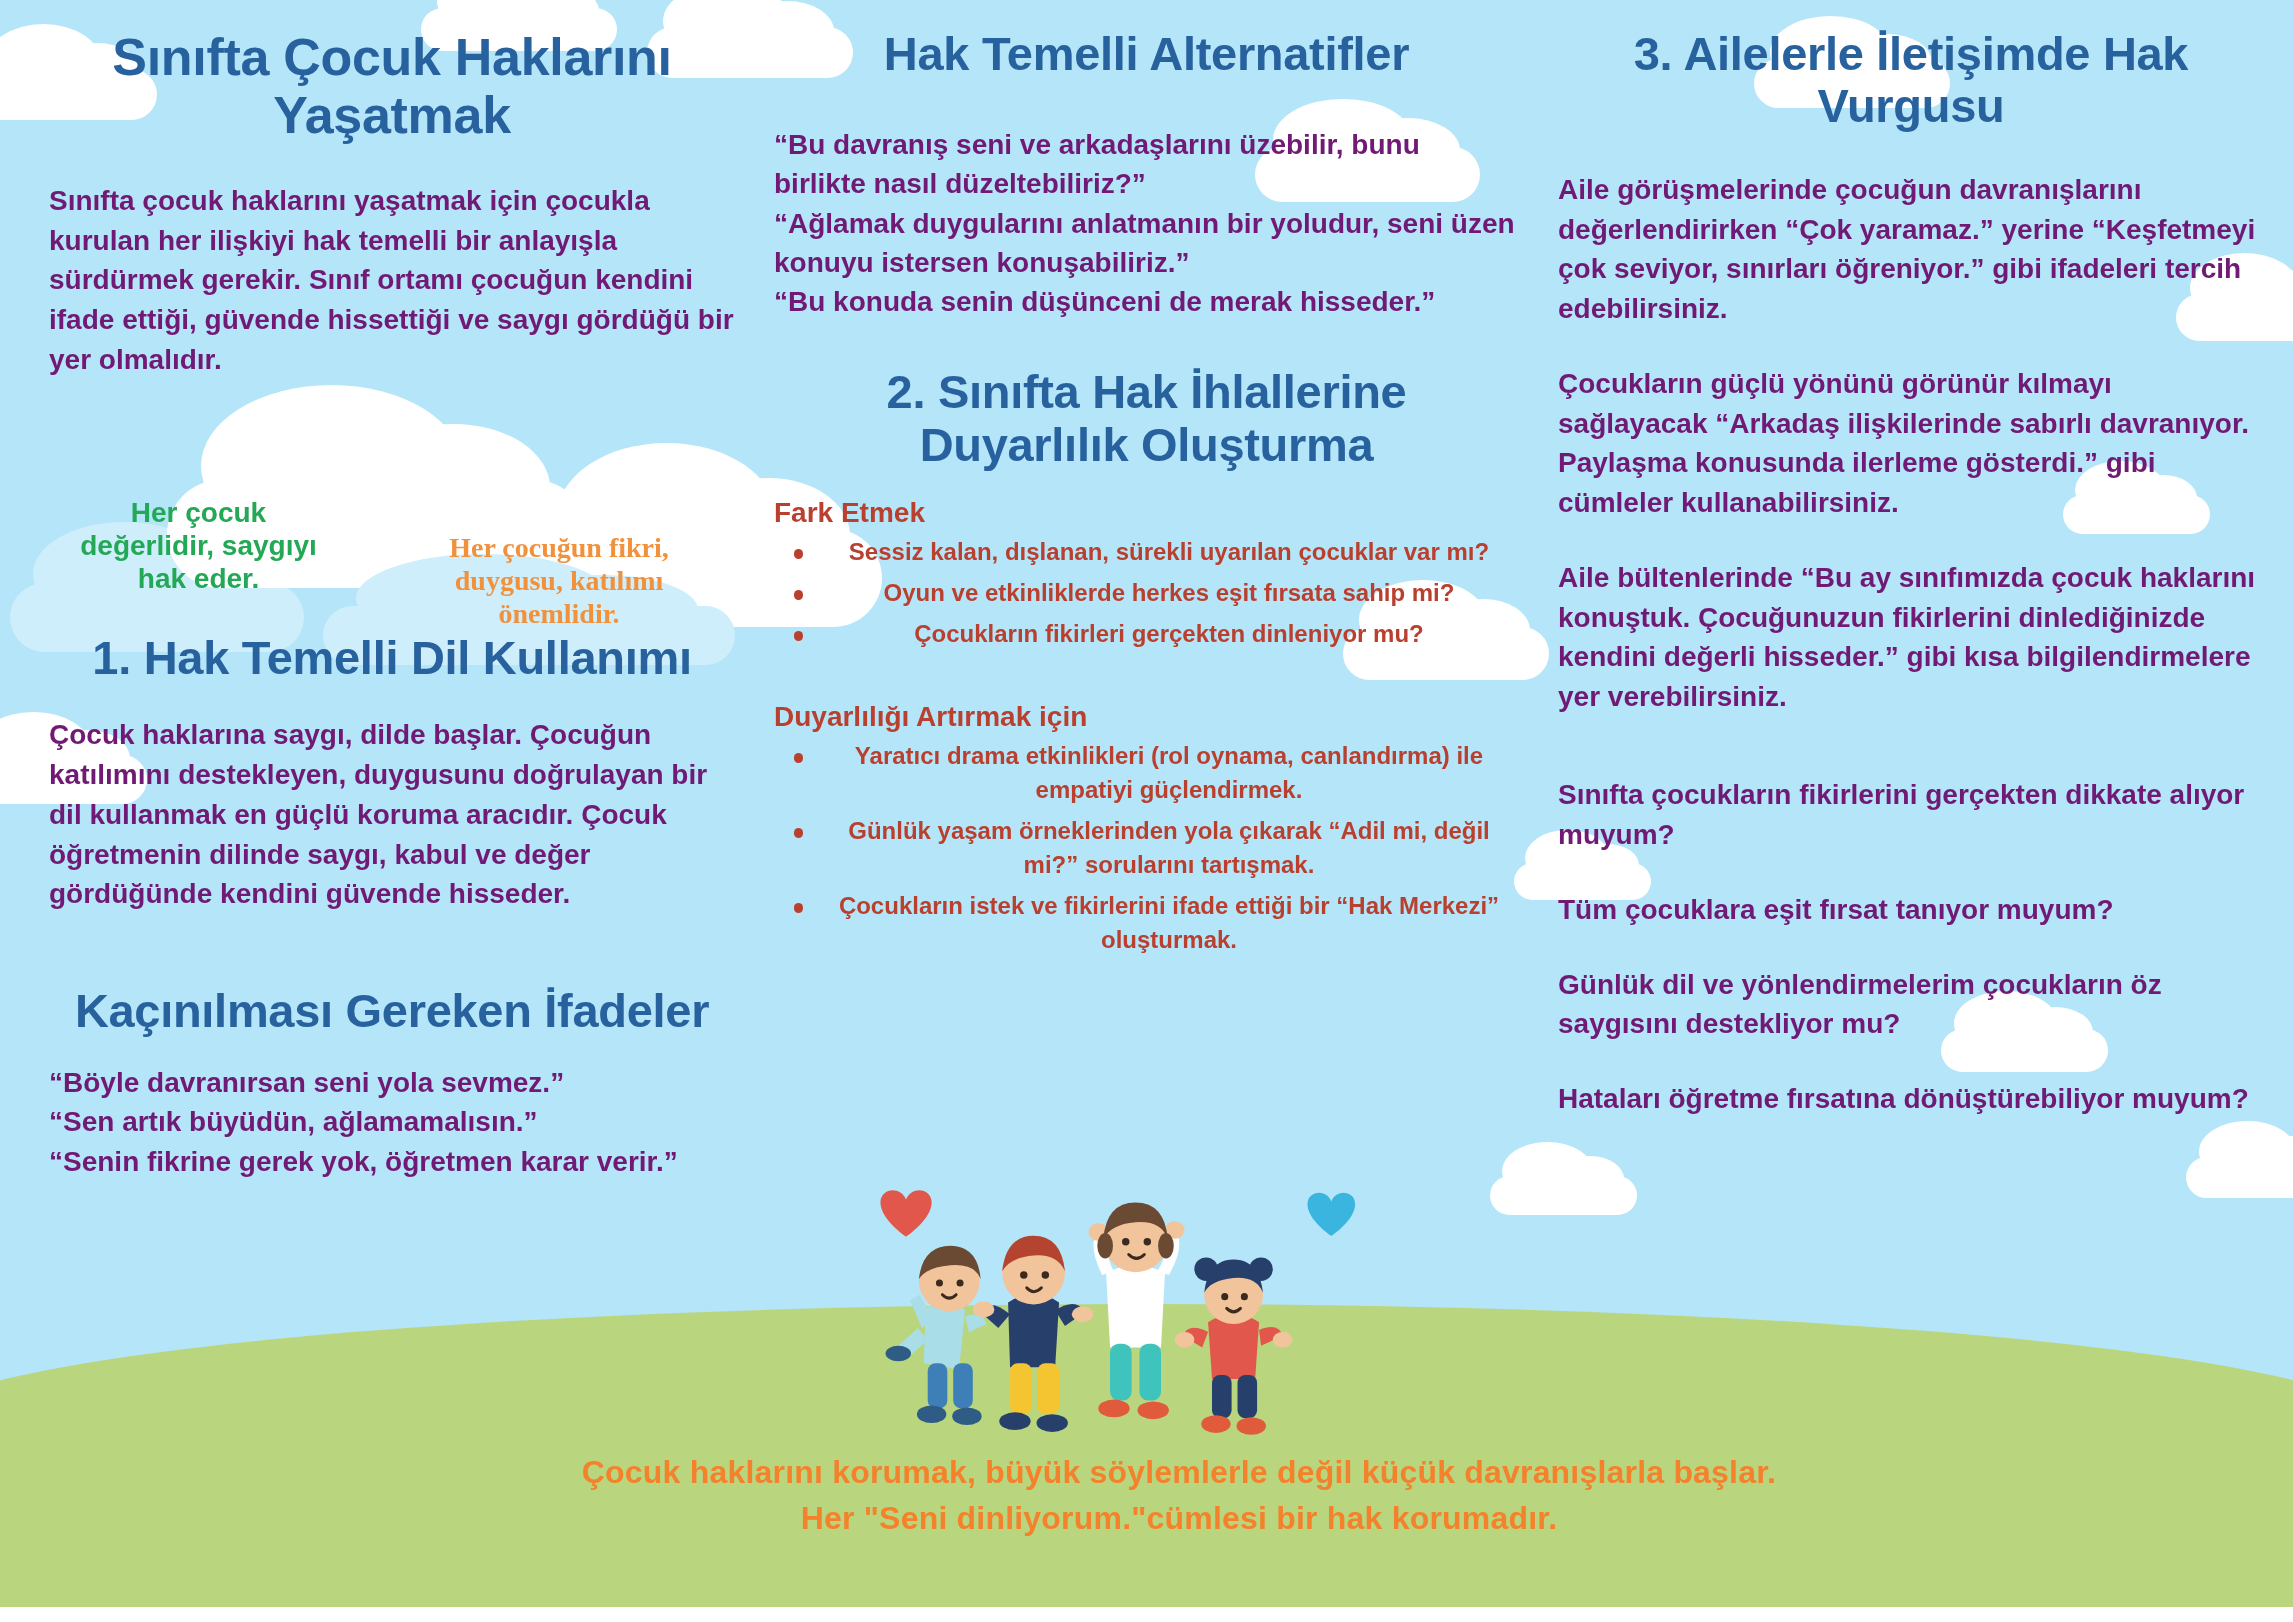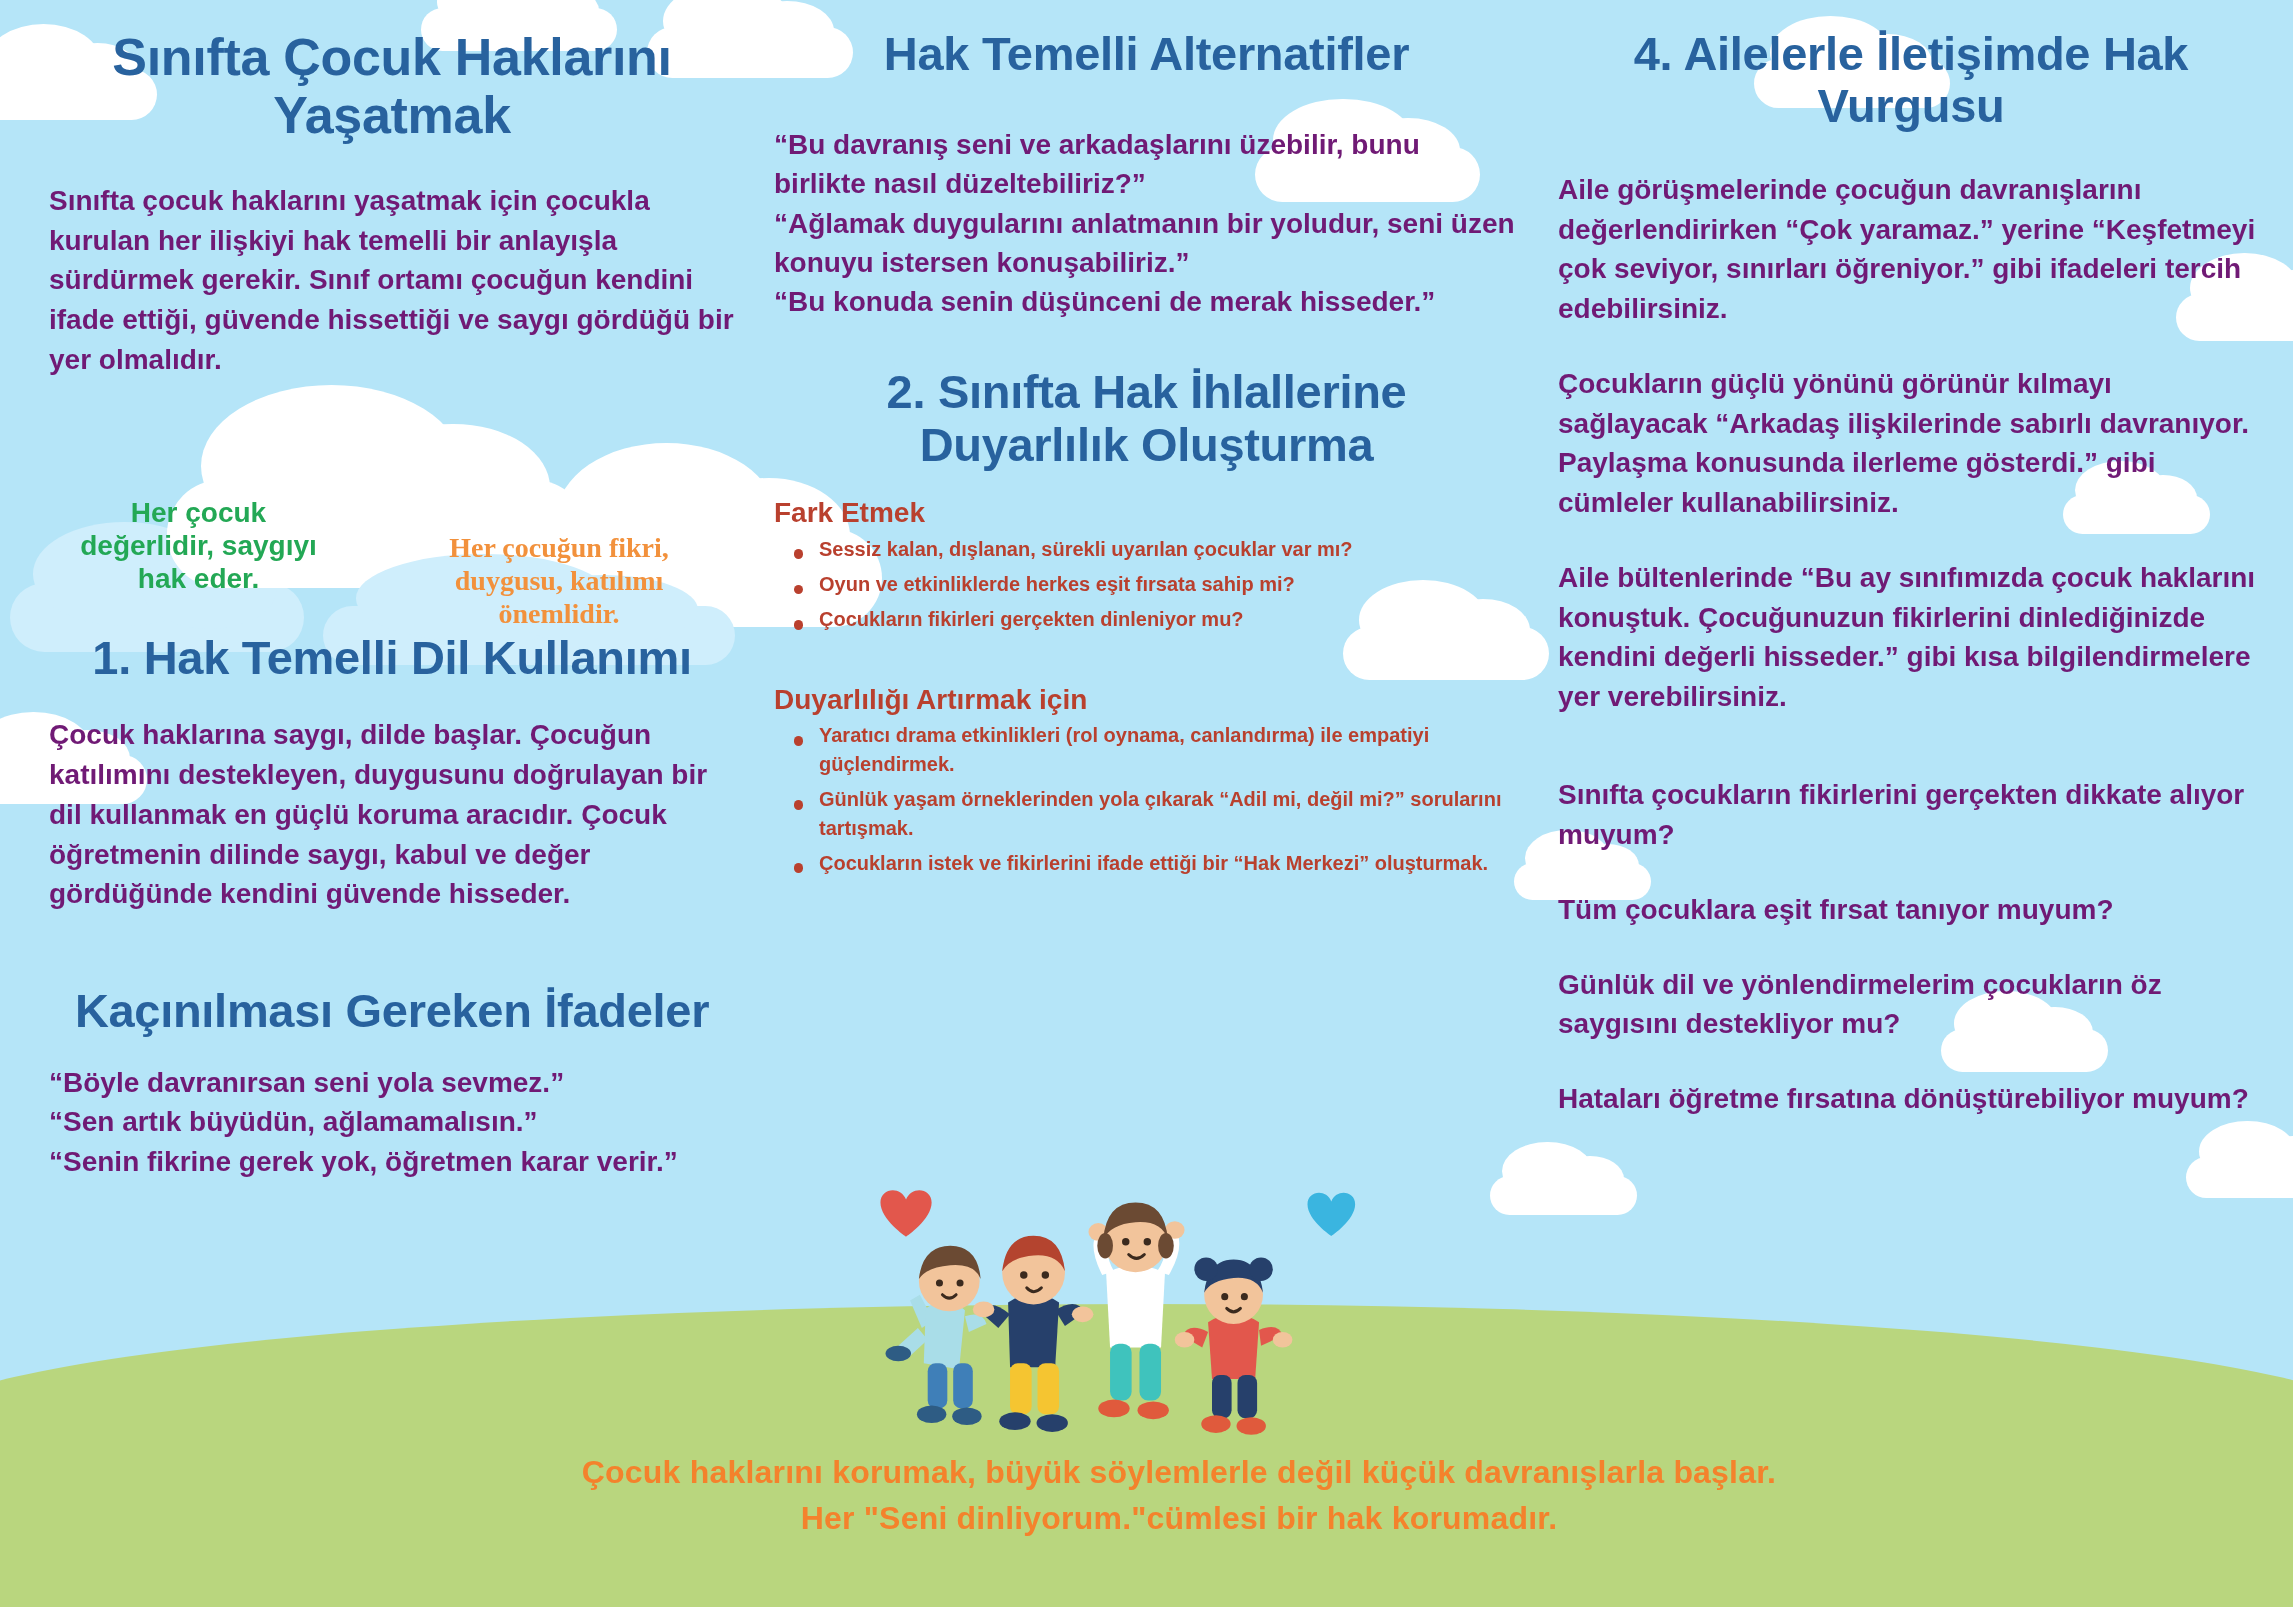--- a/index.html
+++ b/index.html
@@ -140,24 +140,25 @@
     margin: 0 0 5.9px 0;
   }
   ul.bullets {
     margin: 0 0 0 0;
     padding-left: 45px;
     list-style: none;
   }
   ul.bullets li {
     position: relative;
     color: #b9402e;
-    font-size: 20px;
+    font-size: 24px;
     font-weight: 700;
     line-height: 1.42;
     margin-bottom: 6.9px;
+    text-align: center;
   }
   ul.bullets li::before {
     content: "";
     position: absolute;
     left: -25.5px;
     top: 14.7px;
     width: 9.8px;
     height: 9.8px;
     border-radius: 50%;
     background: #b9402e;
@@ -266,21 +267,21 @@
 
     <p class="list-label">Duyarlılığı Artırmak için</p>
     <ul class="bullets">
       <li>Yaratıcı drama etkinlikleri (rol oynama, canlandırma) ile empatiyi güçlendirmek.</li>
       <li>Günlük yaşam örneklerinden yola çıkarak “Adil mi, değil mi?” sorularını tartışmak.</li>
       <li>Çocukların istek ve fikirlerini ifade ettiği bir “Hak Merkezi” oluşturmak.</li>
     </ul>
   </div>
 
   <div class="col col-right">
-    <h2 class="heading">4. Ailelerle İletişimde Hak Vurgusu</h2>
+    <h2 class="heading">3. Ailelerle İletişimde Hak Vurgusu</h2>
     <div class="spacer-36"></div>
     <p class="body">Aile görüşmelerinde çocuğun davranışlarını değerlendirirken “Çok yaramaz.” yerine “Keşfetmeyi çok seviyor, sınırları öğreniyor.” gibi ifadeleri tercih edebilirsiniz.</p>
     <div class="spacer-36"></div>
     <p class="body">Çocukların güçlü yönünü görünür kılmayı sağlayacak “Arkadaş ilişkilerinde sabırlı davranıyor. Paylaşma konusunda ilerleme gösterdi.” gibi cümleler kullanabilirsiniz.</p>
     <div class="spacer-36"></div>
     <p class="body">Aile bültenlerinde “Bu ay sınıfımızda çocuk haklarını konuştuk. Çocuğunuzun fikirlerini dinlediğinizde kendini değerli hisseder.” gibi kısa bilgilendirmelere yer verebilirsiniz.</p>
 
     <div class="spacer-44"></div>
 
     <div class="spacer-16"></div>

